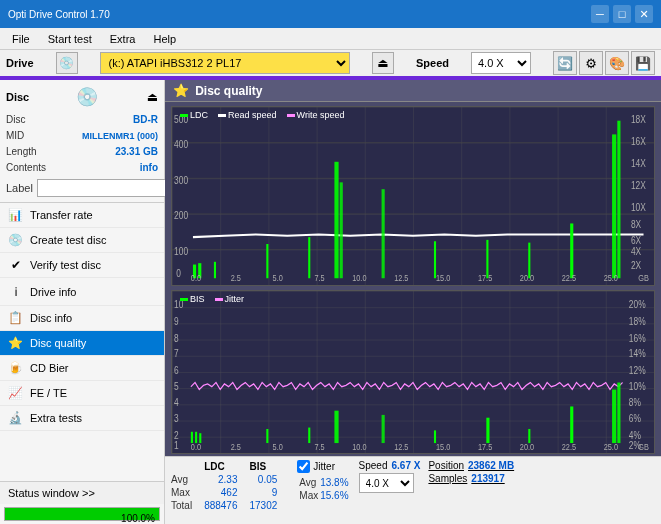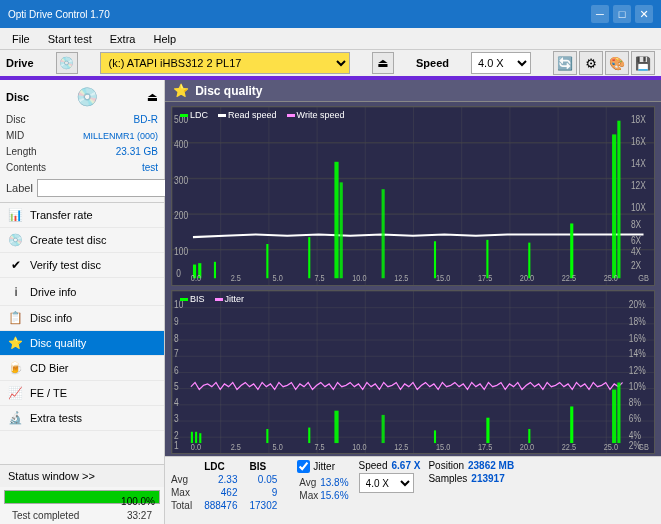--- a/index.html
+++ b/index.html
@@ -116,21 +116,21 @@
       margin-bottom: 4px;
     }
     .disc-icon { font-size: 18px; color: #555; }
     .disc-info-row {
       display: flex;
       justify-content: space-between;
       font-size: 10px;
       line-height: 16px;
     }
     .disc-info-key { color: #333; }
-    .disc-info-value { color: #0066cc; font-weight: normal; margin-left: 42px; }
+    .disc-info-value { color: #0066cc; font-weight: bold; margin-left: 42px; }
     .label-row {
       display: flex;
       align-items: center;
       gap: 4px;
       margin-top: 2px;
     }
     .label-input {
       flex: 1;
       height: 18px;
       border: 1px solid #aaa;
@@ -328,20 +328,21 @@
     .position-section {
       display: flex;
       flex-direction: column;
       gap: 2px;
       font-size: 10px;
     }
     .pos-row {
       display: flex;
       gap: 4px;
       align-items: center;
+      text-decoration: underline;
     }
     .pos-value { color: #0055cc; font-weight: bold; }
 
     .buttons-section {
       display: flex;
       flex-direction: column;
       justify-content: space-between;
       gap: 4px;
       margin-left: auto;
     }
@@ -418,21 +419,21 @@
       <div class="disc-info-row">
         <span class="disc-info-key">MID</span>
         <span class="disc-info-value" style="font-size:9px;">MILLENMR1 (000)</span>
       </div>
       <div class="disc-info-row">
         <span class="disc-info-key">Length</span>
         <span class="disc-info-value">23.31 GB</span>
       </div>
       <div class="disc-info-row">
         <span class="disc-info-key">Contents</span>
-        <span class="disc-info-value">test</span>
+        <span class="disc-info-value">info</span>
       </div>
       <div class="label-row">
         <span class="disc-info-key">Label</span>
         <input class="label-input" type="text" style="">
         <button class="label-btn">🔍</button>
       </div>
     </div>
 
     <div class="sidebar-nav">
       <div class="nav-item">
@@ -473,24 +474,20 @@
       </div>
     </div>
 
     <div class="sidebar-bottom">
       <div class="status-window-btn">
         <span>Status window &gt;&gt;</span>
       </div>
       <div class="progress-bar-container">
         <div class="progress-bar-fill" style="width: 100%;"></div>
         <span class="progress-text">100.0%</span>
-      </div>
-      <div style="display:flex;justify-content:space-between;padding:1px 6px;">
-        <span class="status-text">Test completed</span>
-        <span class="status-text">33:27</span>
       </div>
     </div>
   </div>
 
   <div class="content-area">
 
     <div class="dq-header">
       <span class="dq-icon">⭐</span>
       <span class="dq-title">Disc quality</span>
     </div>

